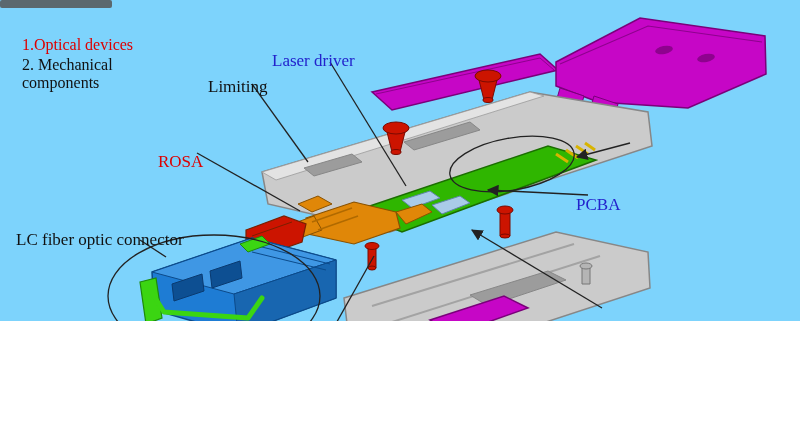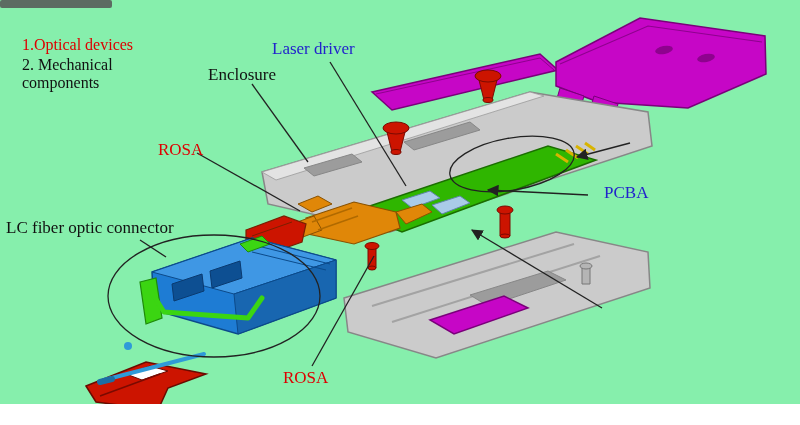--- a/index.html
+++ b/index.html
@@ -1,20 +1,20 @@
 <!DOCTYPE html>
 <html><head>
 <meta charset="utf-8">
 <style>
   * { margin:0; padding:0; box-sizing:border-box; }
   html,body { background:#ffffff; }
   body { font-family:"Liberation Serif", serif; }
-  .stage { position:relative; width:800px; height:404px; background:#86efac; overflow:hidden; }
+  .stage { position:relative; width:800px; height:321px; background:#7dd3fc; overflow:hidden; }
   svg.art { position:absolute; left:0; top:0; }
-  .lbl { position:absolute; font-size:17px; white-space:nowrap; line-height:1.1; }
+  .lbl { position:absolute; font-size:17px; white-space:nowrap; line-height:1.1;margin-top:12px; }
   .lbl-red   { color:#dd0000; }
   .lbl-blue  { color:#2222cc; }
   .lbl-black { color:#111111; }
   .legend { position:absolute; left:22px; top:34px; font-size:16px; line-height:1.35; }
   .legend .li { white-space:nowrap; }
   .legend .li.wrap { white-space:normal; width:114px; line-height:1.12; }
 </style>
 </head>
 <body>
 
@@ -146,19 +146,19 @@
       <line x1="630" y1="143" x2="577" y2="157" marker-end="url(#arrow)"></line>
     </g>
   </svg>
 
   <div class="legend">
     <div class="li lbl-red">1.Optical devices</div>
     <div class="li wrap lbl-black">2. Mechanical components</div>
   </div>
 
   <div class="lbl lbl-blue" style="left:272px; top:40px;">Laser driver</div>
-  <div class="lbl lbl-black" style="left:208px; top:66px;">Enclosure</div>
+  <div class="lbl lbl-black" style="left:208px; top:66px;">Limiting</div>
   <div class="lbl lbl-red" style="left:158px; top:141px;">ROSA</div>
-  <div class="lbl lbl-blue" style="left:604px; top:184px;font-family:Liberation Serif, serif;">PCBA</div>
-  <div class="lbl lbl-black" style="left:6px;  top:219px;">LC fiber optic connector</div>
+  <div class="lbl lbl-blue" style="left:576px; top:184px;font-family:Liberation Serif, serif;">PCBA</div>
+  <div class="lbl lbl-black" style="left:16px;  top:219px;">LC fiber optic connector</div>
   <div class="lbl lbl-red" style="left:283px; top:369px;">ROSA</div>
 
 </div>
 
 </body></html>

